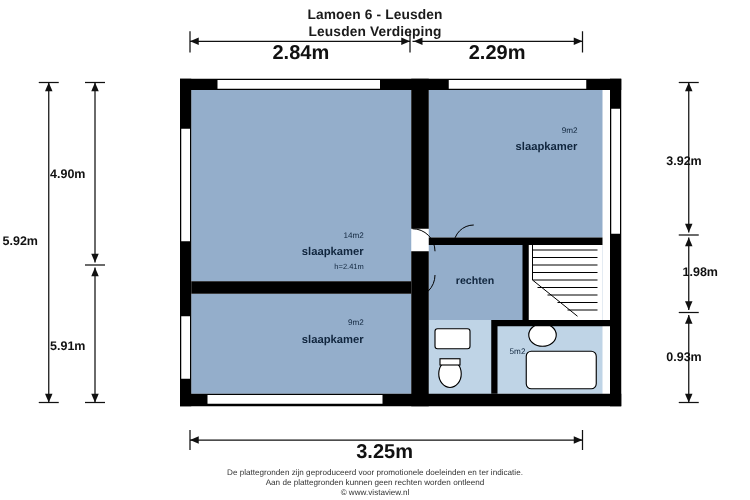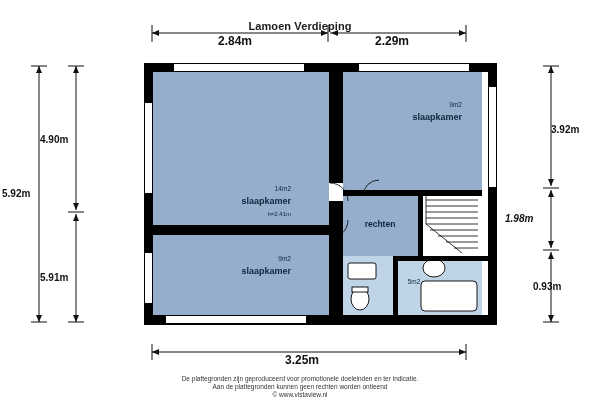--- a/index.html
+++ b/index.html
@@ -38,40 +38,41 @@
   .label .sub{font-size:6px;display:block;margin-top:4px;}
 
   .label-small{
     position:absolute;text-align:center;font-size:6.5px;color:#10253d;
   }
   .label-ov{
     position:absolute;text-align:center;font-size:8.5px;color:#10253d;font-weight:bold;
   }
 
   
-  .dimtext{position:absolute;font-size:12px;font-weight:bold;color:#111;}
+  .dimtext{position:absolute;font-size:16px;font-weight:bold;color:#111;}
   .dimtext.v{font-size:10px;}
 
   svg.dims{position:absolute;left:0;top:0;width:600px;height:400px;overflow:visible;}
 
   
   .footer{
     position:absolute;width:600px;text-align:center;
     font-size:6.5px;color:#333;line-height:1.5;
   }
   #foot1{top:374px;}
   #foot2{top:382px;}
   #foot3{top:390px;}
 </style>
 </head>
 <body>
 
 <div class="stage">
 
-  <div class="title" id="title2">Lamoen Verdieping</div>
+  <div class="title" id="title1">Lamoen 6 - Leusden</div>
+  <div class="title" id="title2">Leusden Verdieping</div>
 
   <div class="plan">
 
     <div class="room" style="left:9px;top:9px;width:176px;height:153px;"></div>
     <div class="room" style="left:199px;top:9px;width:139px;height:118px;"></div>
     <div class="room" style="left:9px;top:172px;width:176px;height:80px;"></div>
     <div class="room" style="left:199px;top:133px;width:139px;height:60px;"></div>
 
     <div class="tile" style="left:199px;top:197px;width:139px;height:55px;"></div>
     <div class="tile" style="left:199px;top:193px;width:52px;height:59px;"></div>
@@ -208,21 +209,21 @@
   </svg>
 
   <div class="dimtext" style="left:218px;top:34px;">2.84m</div>
   <div class="dimtext" style="left:375px;top:34px;">2.29m</div>
   <div class="dimtext" style="left:285px;top:353px;">3.25m</div>
 
   <div class="dimtext v" style="left:2px;top:188px;">5.92m</div>
   <div class="dimtext v" style="left:40px;top:134px;">4.90m</div>
   <div class="dimtext v" style="left:40px;top:272px;">5.91m</div>
 
-  <div class="dimtext v" style="left:551px;top:124px;">3.92m</div>
-  <div class="dimtext v" style="left:505px;top:213px;font-style:italic;">1.98m</div>
+  <div class="dimtext v" style="left:533px;top:124px;">3.92m</div>
+  <div class="dimtext v" style="left:546px;top:213px;">1.98m</div>
   <div class="dimtext v" style="left:533px;top:281px;">0.93m</div>
 
   <div class="footer" id="foot1">De plattegronden zijn geproduceerd voor promotionele doeleinden en ter indicatie.</div>
   <div class="footer" id="foot2">Aan de plattegronden kunnen geen rechten worden ontleend</div>
   <div class="footer" id="foot3">© www.vistaview.nl</div>
 
 </div>
 
 </body></html>

